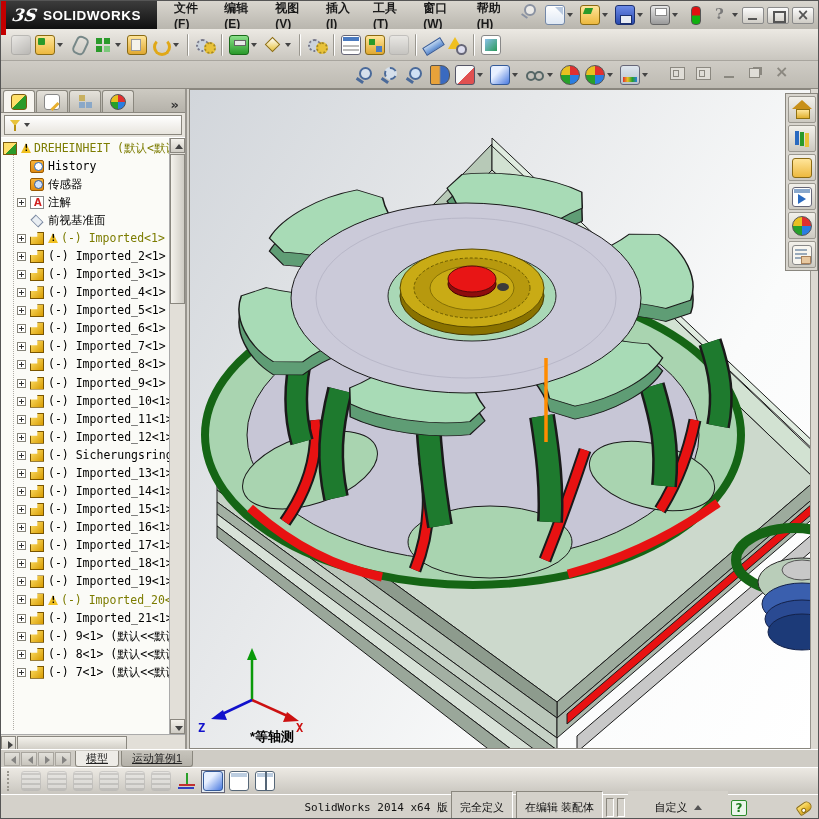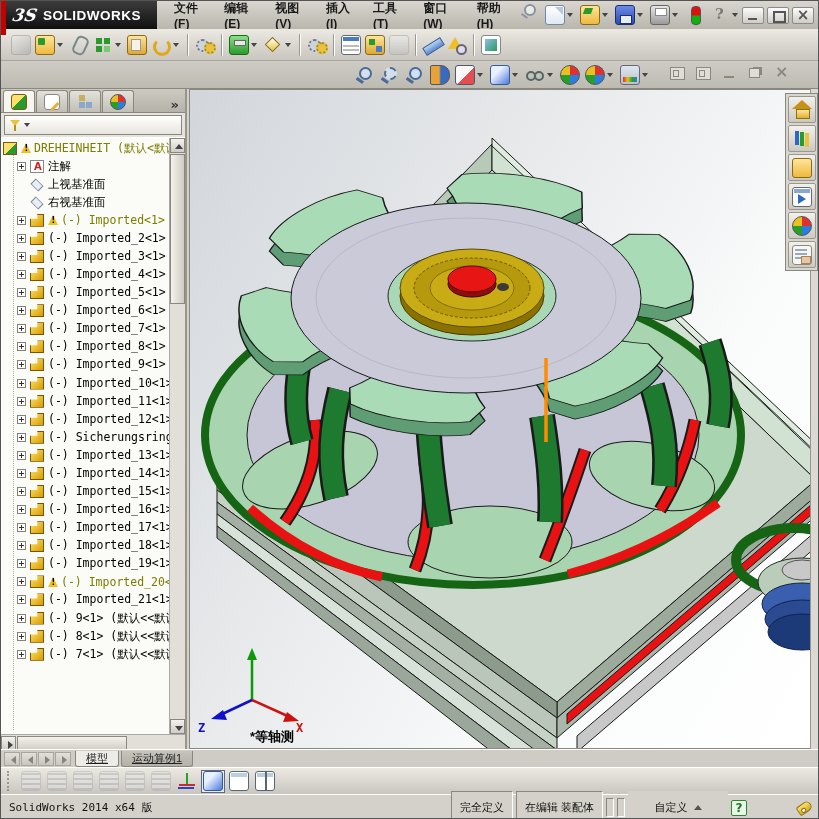--- a/index.html
+++ b/index.html
@@ -185,21 +185,21 @@
   .ic-layers,.ic-layer-properties,.ic-sketch-ink,.ic-line-format,.ic-hatch,.ic-swap-views{background:repeating-linear-gradient(0deg,#b0ada6 0 2px,#e8e6e0 2px 5px);border:1px solid #aaa;}
   .ic-perspective-axes{background:none;border:none;}
   .ic-perspective-axes::before{content:"";position:absolute;left:9px;top:2px;width:2px;height:12px;background:#2aa02a;}
   .ic-perspective-axes::after{content:"";position:absolute;left:2px;top:13px;width:16px;height:2px;background:#c03030;box-shadow:-1px 3px 0 #3040c0;}
   .ic-single-pane{background:#fff;border:1px solid #567;}
   .ic-single-pane::after{content:"";position:absolute;left:1px;right:1px;top:1px;height:4px;background:#bccde0;}
   .ic-split-pane{background:#fff;border:1px solid #567;}
   .ic-split-pane::before{content:"";position:absolute;left:1px;right:1px;top:1px;height:4px;background:#bccde0;}
   .ic-split-pane::after{content:"";position:absolute;left:9px;top:0;bottom:0;width:2px;background:#567;box-shadow:-8px 6px 0 8px rgba(86,102,119,0);border-left:0;}
   
-  .statusbar{position:absolute;left:0;top:793px;width:819px;height:26px;background:#d4d1ca;border-top:1px solid #fff;display:flex;align-items:center;padding:0 4px;gap:3px;font-size:11px;color:#111;}
+  .statusbar{position:absolute;left:0;top:793px;width:819px;height:26px;background:#d4d1ca;border-top:1px solid #fff;display:flex;align-items:center;padding:0 4px;gap:3px;font-size:11px;color:#111;text-align:right;}
   .scell{border:1px solid;border-color:#8a877e #ffffff #ffffff #8a877e;padding:16px 8px;display:flex;align-items:center;height:19px;background:#d4d1ca;white-space:nowrap;}
   .scell.tiny{width:8px;padding:0;}
   .sapp{flex:1;padding-left:4px;font-family:"DejaVu Sans Mono",monospace;font-size:11px;}
   .ic-status-help{width:16px;height:16px;background:#eaf6ea;border:1px solid #2a8a2a;position:relative;border-radius:2px;}
   .ic-status-help::after{content:"?";position:absolute;left:0;right:0;top:0;text-align:center;font:bold 12px/15px "DejaVu Sans",sans-serif;color:#1a7a1a;}
   .ic-tag{width:15px;height:10px;background:linear-gradient(#ffe06a,#d8a820);border:1px solid #907010;transform:rotate(-35deg);border-radius:2px 5px 5px 2px;position:relative;margin:0 4px;}
   .ic-tag::after{content:"";position:absolute;left:2px;top:3px;width:3px;height:3px;border-radius:50%;background:#fff;border:1px solid #907010;}
   .upcaret{width:0;height:0;border-left:4px solid transparent;border-right:4px solid transparent;border-bottom:5px solid #555;margin-left:6px;}
 </style>
 </head>
@@ -427,36 +427,42 @@
     <div class="treewrap">
       <div class="tree">
 
       <div class="trow root">
 
             <span class="ti ic-assembly ti-assembly"></span>
             <span class="twarn show"></span>
             <span class="tlabel olive">DREHEINHEIT  (默认&lt;默认_</span>
           </div>
           <div class="trow">
+            <span class="plus"></span>
+            <span class="ti ic-history ti-history"></span>
+
+            <span class="tlabel">History</span>
+          </div>
+          <div class="trow">
+            <span class="plus"></span>
+            <span class="ti ic-sensors ti-sensors"></span>
+
+            <span class="tlabel">传感器</span>
+          </div>
+          <div class="trow">
             <span class="plus show"></span>
             <span class="ti ic-annotations ti-annotations"></span>
 
             <span class="tlabel">注解</span>
           </div>
           <div class="trow">
             <span class="plus"></span>
             <span class="ti ic-plane ti-plane"></span>
 
-            <span class="tlabel">上视基准面</span>
-          </div>
-          <div class="trow">
-            <span class="plus"></span>
-            <span class="ti ic-plane ti-plane"></span>
-
-            <span class="tlabel">右视基准面</span>
+            <span class="tlabel">前视基准面</span>
           </div>
           <div class="trow">
             <span class="plus show"></span>
             <span class="ti ic-part ti-part"></span>
             <span class="twarn show"></span>
             <span class="tlabel olive">(-) Imported&lt;1&gt; (默认</span>
           </div>
           <div class="trow">
             <span class="plus show"></span>
             <span class="ti ic-part ti-part"></span>

